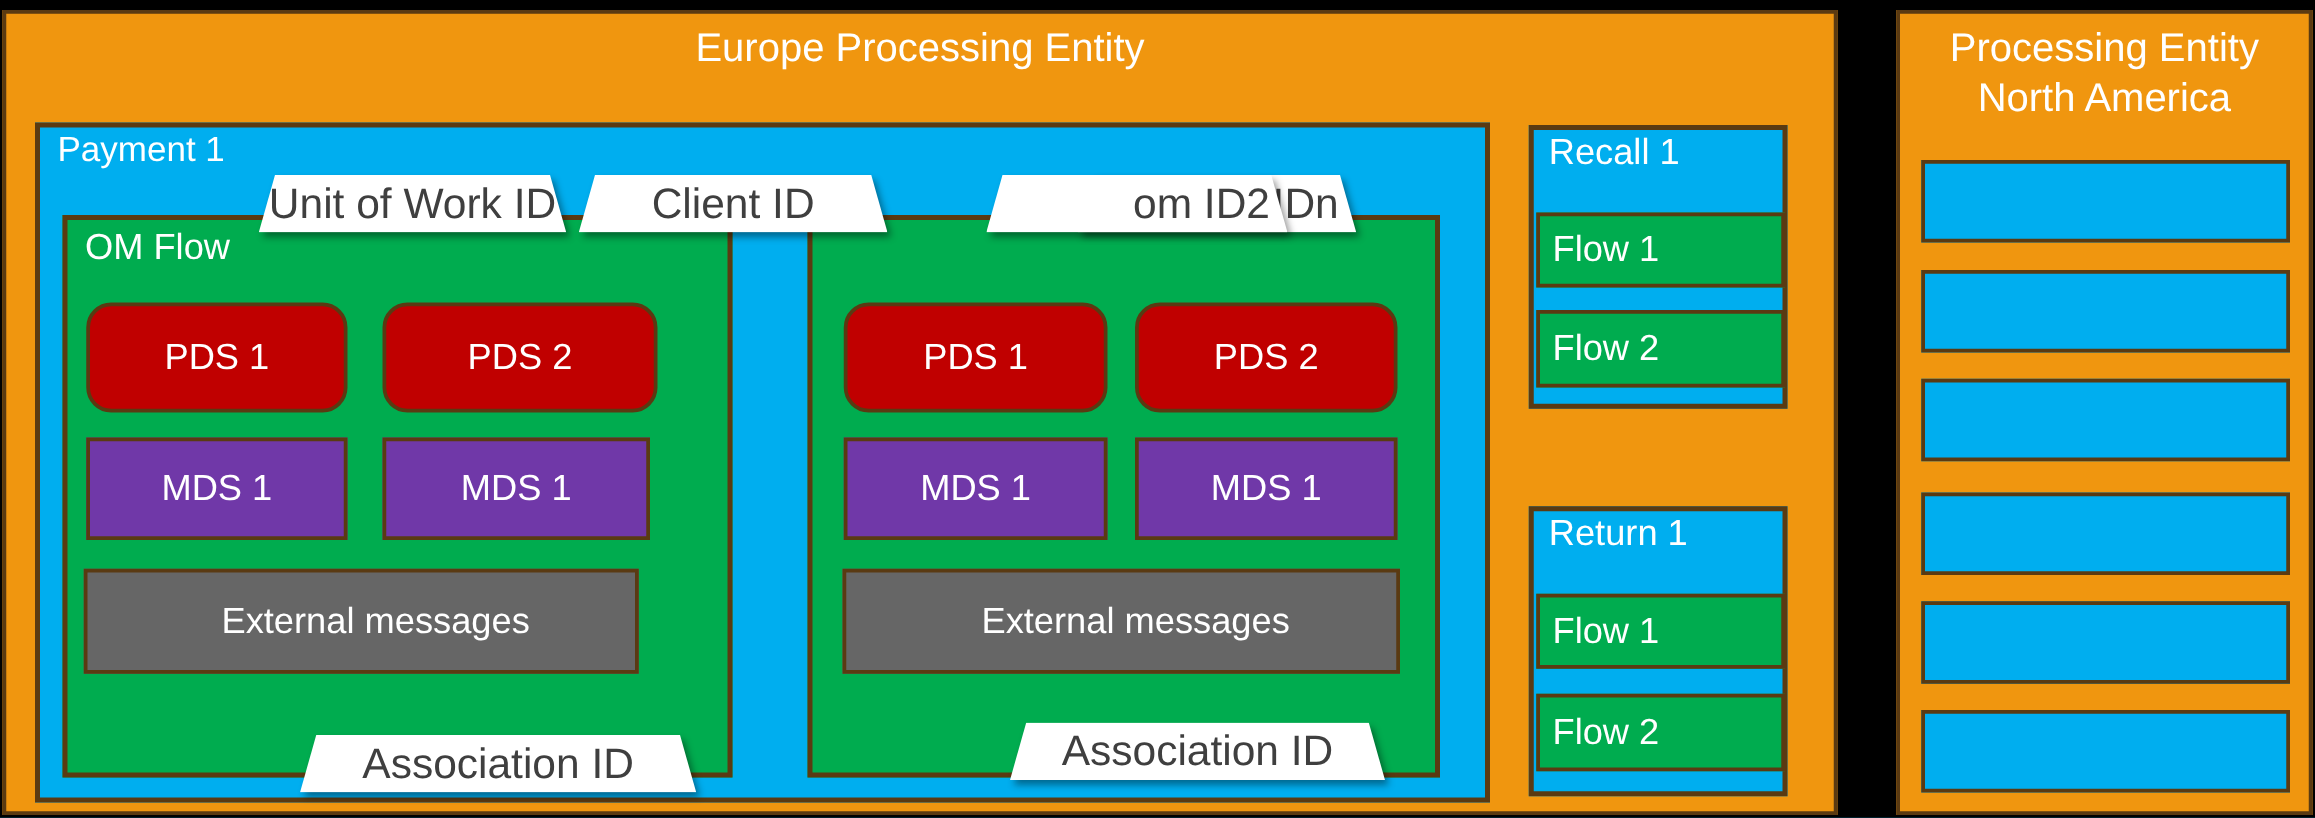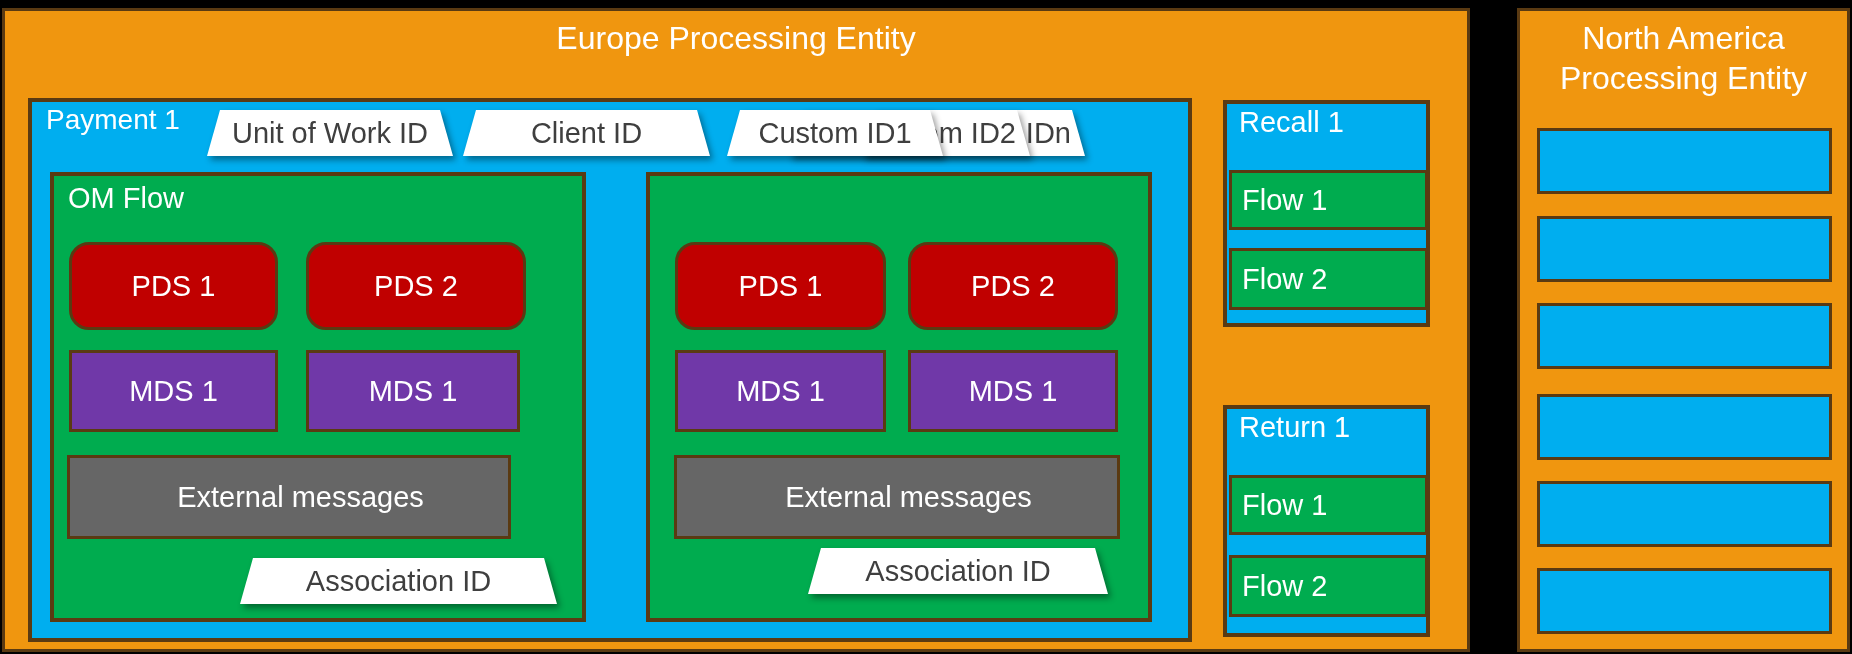--- a/index.html
+++ b/index.html
@@ -20,21 +20,21 @@
   .na{left:1517px; top:8px; width:333px; height:644px;}
 
   .payment{position:absolute; left:23px; top:87px; width:1164px; height:544px;
            background:var(--blue); border:4px solid var(--border);}
   .payment-label{position:absolute; left:14px; top:2px; font-size:28px;}
 
   
   .trap-wrap{position:absolute; filter:drop-shadow(3px 4px 3px rgba(0,0,0,0.40));}
   .trap{width:100%; height:100%; background:var(--tag_bg); color:var(--tag_text);
         clip-path:polygon(13px 0, calc(100% - 13px) 0, 100% 100%, 0 100%);
-        display:flex; align-items:center; justify-content:center; font-size:29px; white-space:nowrap;}
+        display:flex; align-items:center; justify-content:center; font-size:34px; white-space:nowrap;margin-top:30px;}
   .trap.align-right{justify-content:flex-end; padding-right:14px;}
 
   .tag{top:8px; height:46px;}
   .tag-uow{left:175px; width:246px; z-index:4;}
   .tag-client{left:431px; width:247px; z-index:4;}
   .tag-custom1{left:695px; width:216px; z-index:3;}
   .tag-custom2{left:757px; width:241px; z-index:2;}
   .tag-customn{left:830px; width:223px; z-index:1;}
 
   .flowbox{position:absolute; top:70px; height:450px; background:var(--green); border:4px solid var(--border);}
@@ -91,23 +91,20 @@
       </div>
       <div class="trap-wrap tag tag-client">
         <div class="trap">Client ID</div>
       </div>
       <div class="trap-wrap tag tag-customn">
         <div class="trap align-right">IDn</div>
       </div>
       <div class="trap-wrap tag tag-custom2">
         <div class="trap align-right">om ID2</div>
       </div>
-      <div class="trap-wrap tag tag-custom1">
-        <div class="trap">Custom ID1</div>
-      </div>
 
       <div class="flowbox om">
         <div class="flow-label">OM Flow</div>
         <div class="cell red pds-1">PDS 1</div>
         <div class="cell red pds-2">PDS 2</div>
         <div class="cell purple mds-1">MDS 1</div>
         <div class="cell purple mds-2">MDS 1</div>
         <div class="cell grayb external">External messages</div>
         <div class="trap-wrap assoc">
           <div class="trap">Association ID</div>
@@ -134,22 +131,22 @@
 
     <div class="sidebox return">
       <div class="side-label">Return 1</div>
       <div class="sideflow f1">Flow 1</div>
       <div class="sideflow f2">Flow 2</div>
     </div>
   </section>
 
   <section class="entity na">
     <div class="entity-title two-line">
+      <div>Processing Entity</div>
       <div>North America</div>
-      <div>Processing Entity</div>
     </div>
     <div class="na-slots">
         <div class="na-slot" style="top: 117px;"></div>
         <div class="na-slot" style="top: 205px;"></div>
         <div class="na-slot" style="top: 292px;"></div>
         <div class="na-slot" style="top: 383px;"></div>
         <div class="na-slot" style="top: 470px;"></div>
         <div class="na-slot" style="top: 557px;"></div>
       </div>
   </section>

